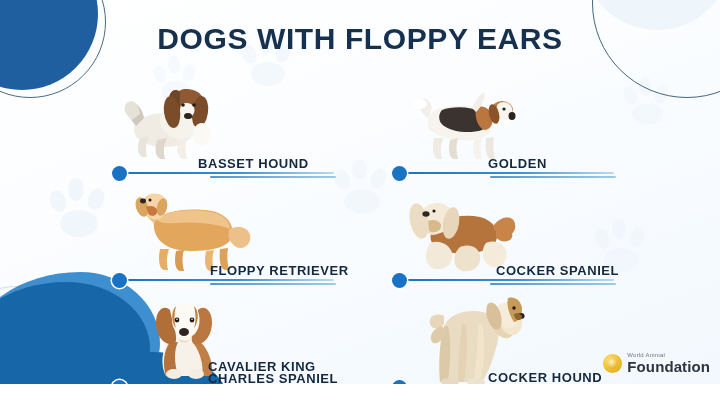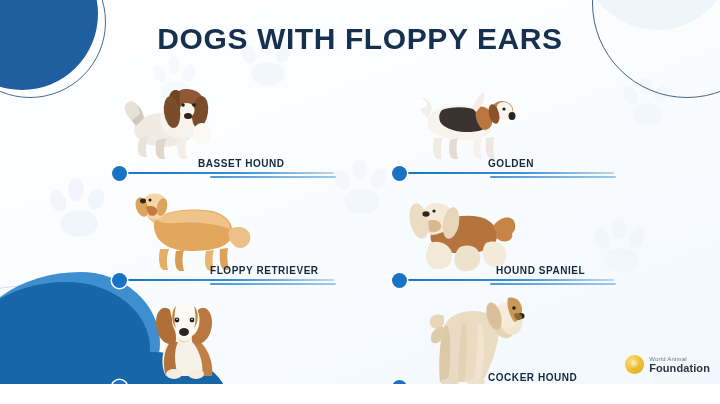--- a/index.html
+++ b/index.html
@@ -151,21 +151,21 @@
     left: 0px; bottom: -3px;
     width: 15px; height: 15px;
     border-radius: 50%;
     background: #1a72c4;
     box-shadow: 0 0 0 1.5px #ffffff;
   }
   .breed-label {
     position: absolute;
     left: 86px;
     bottom: 9px;
-    font-size: 10px;
+    font-size: 13px;
     font-weight: 800;
     letter-spacing: .55px;
     color: #14283f;
     line-height: 11.5px;
     white-space: pre-line;
     text-align: left;
   }
   .card.c4 .breed-label { bottom: 8px; left: 96px; }
   .card.c2 .breed-label { left: 98px; }
   .card.c3 .breed-label { left: 104px; }
@@ -183,21 +183,21 @@
     width: 19px; height: 19px; border-radius: 50%;
     background: radial-gradient(circle at 35% 32%, #ffe27a 0%, #f2c233 48%, #d99c17 100%);
     display:flex; align-items:center; justify-content:center;
   }
   .logo-mark .inner {
     width:11px;height:11px;border-radius:50%;
     background: radial-gradient(circle at 40% 35%, #fff3c0 0%, #e8b325 70%);
   }
   .logo-text { line-height: 1; }
   .logo-l1 { font-size: 6px; color: #6c7580; letter-spacing: .2px; }
-  .logo-l2 { font-size: 11px; font-weight: 800; color: #2b3440; letter-spacing: .1px; margin-top:1px;}
+  .logo-l2 { font-size: 15px; font-weight: 800; color: #2b3440; letter-spacing: .1px; margin-top:1px;}
 </style>
 </head>
 <body>
 
 <div class="slide">
 
   <div class="paws">
     <div class="paw" style="left:44px;top:168px;width:70px;height:70px;">
       <div class="pad" style="left:6px;top:22px;width:16px;height:22px;transform:rotate(-22deg)"></div>
       <div class="pad" style="left:24px;top:10px;width:16px;height:23px;"></div>
@@ -350,21 +350,21 @@
           <path d="M26 40 C30 38 38 39 39 44 C40 50 32 53 27 50 Z" fill="#d8b98e"></path>
           <path d="M28 62 C22 72 22 84 32 88 C44 90 52 82 50 72 C48 64 38 58 28 62Z" fill="#f3e9d8"></path>
           <path d="M58 66 C50 74 50 86 60 90 C72 92 80 84 78 74 C76 66 68 62 58 66Z" fill="#efe2cd"></path>
           <path d="M84 62 C78 70 80 82 90 86 C100 88 106 80 104 70 C102 62 92 58 84 62Z" fill="#f5ebdb"></path>
           <path d="M94 48 C104 44 112 48 110 56 C108 62 98 62 94 56 Z" fill="#c78648"></path>
         </svg>
       </div>
       <div class="rule"></div>
       <div class="rule2"></div>
       <div class="bullet"></div>
-      <div class="breed-label">HOUND SPANIEL</div>
+      <div class="breed-label">COCKER SPANIEL</div>
     </div>
 
     <div class="card c4">
       <div class="photo">
         <svg width="110" height="92" viewBox="0 0 110 92" style="margin-left:22px">
           <path d="M34 52 C28 62 26 78 32 88 L74 88 C78 76 74 60 64 52 Z" fill="#f7f2e9"></path>
           <path d="M36 54 C30 62 28 76 32 88 L44 88 C40 74 40 62 44 54 Z" fill="#b4723c"></path>
           <path d="M60 56 C66 64 70 78 68 88 L78 88 C80 76 74 60 66 54 Z" fill="#c07f45"></path>
           <ellipse cx="50" cy="36" rx="22" ry="19" fill="#faf6ee"></ellipse>
           <path d="M36 22 C30 16 22 22 22 34 C22 48 30 58 40 56 C46 52 38 34 36 22Z" fill="#b06f39"></path>
@@ -378,20 +378,22 @@
           <ellipse cx="43" cy="31.2" rx=".8" ry=".8" fill="#ffffff"></ellipse>
           <ellipse cx="58" cy="31.2" rx=".8" ry=".8" fill="#ffffff"></ellipse>
           <path d="M44 50 C48 54 54 54 57 50 C54 56 46 56 44 50Z" fill="#e8d6bd"></path>
           <ellipse cx="40" cy="86" rx="8" ry="5" fill="#f4ede1"></ellipse>
           <ellipse cx="62" cy="86" rx="8" ry="5" fill="#f4ede1"></ellipse>
         </svg>
       </div>
       <div class="rule"></div>
       <div class="rule2"></div>
       <div class="bullet"></div>
+      <div class="breed-label">CAVALIER KING
+CHARLES SPANIEL</div>
     </div>
 
     <div class="card c5">
       <div class="photo">
         <svg width="108" height="102" viewBox="0 0 108 102" style="margin-left:26px;margin-bottom:-8px">
           <path d="M30 34 C40 24 62 22 74 30 C82 36 82 50 78 62 C74 78 68 90 64 96 L30 96 C24 84 22 60 24 48 C25 42 27 37 30 34Z" fill="#eadcc2"></path>
           <path d="M30 40 C34 56 32 78 30 96 L22 96 C20 78 22 52 26 40Z" fill="#dcc9a8"></path>
           <path d="M48 38 C50 58 48 80 46 96 L40 96 C40 76 42 54 44 38Z" fill="#e3d3b4"></path>
           <path d="M64 38 C68 58 66 80 62 96 L56 96 C58 76 60 54 60 38Z" fill="#f0e4cd"></path>
           <path d="M74 30 C82 24 92 26 96 34 C100 44 94 54 86 52 C78 50 70 38 74 30Z" fill="#e6d5b5"></path>

